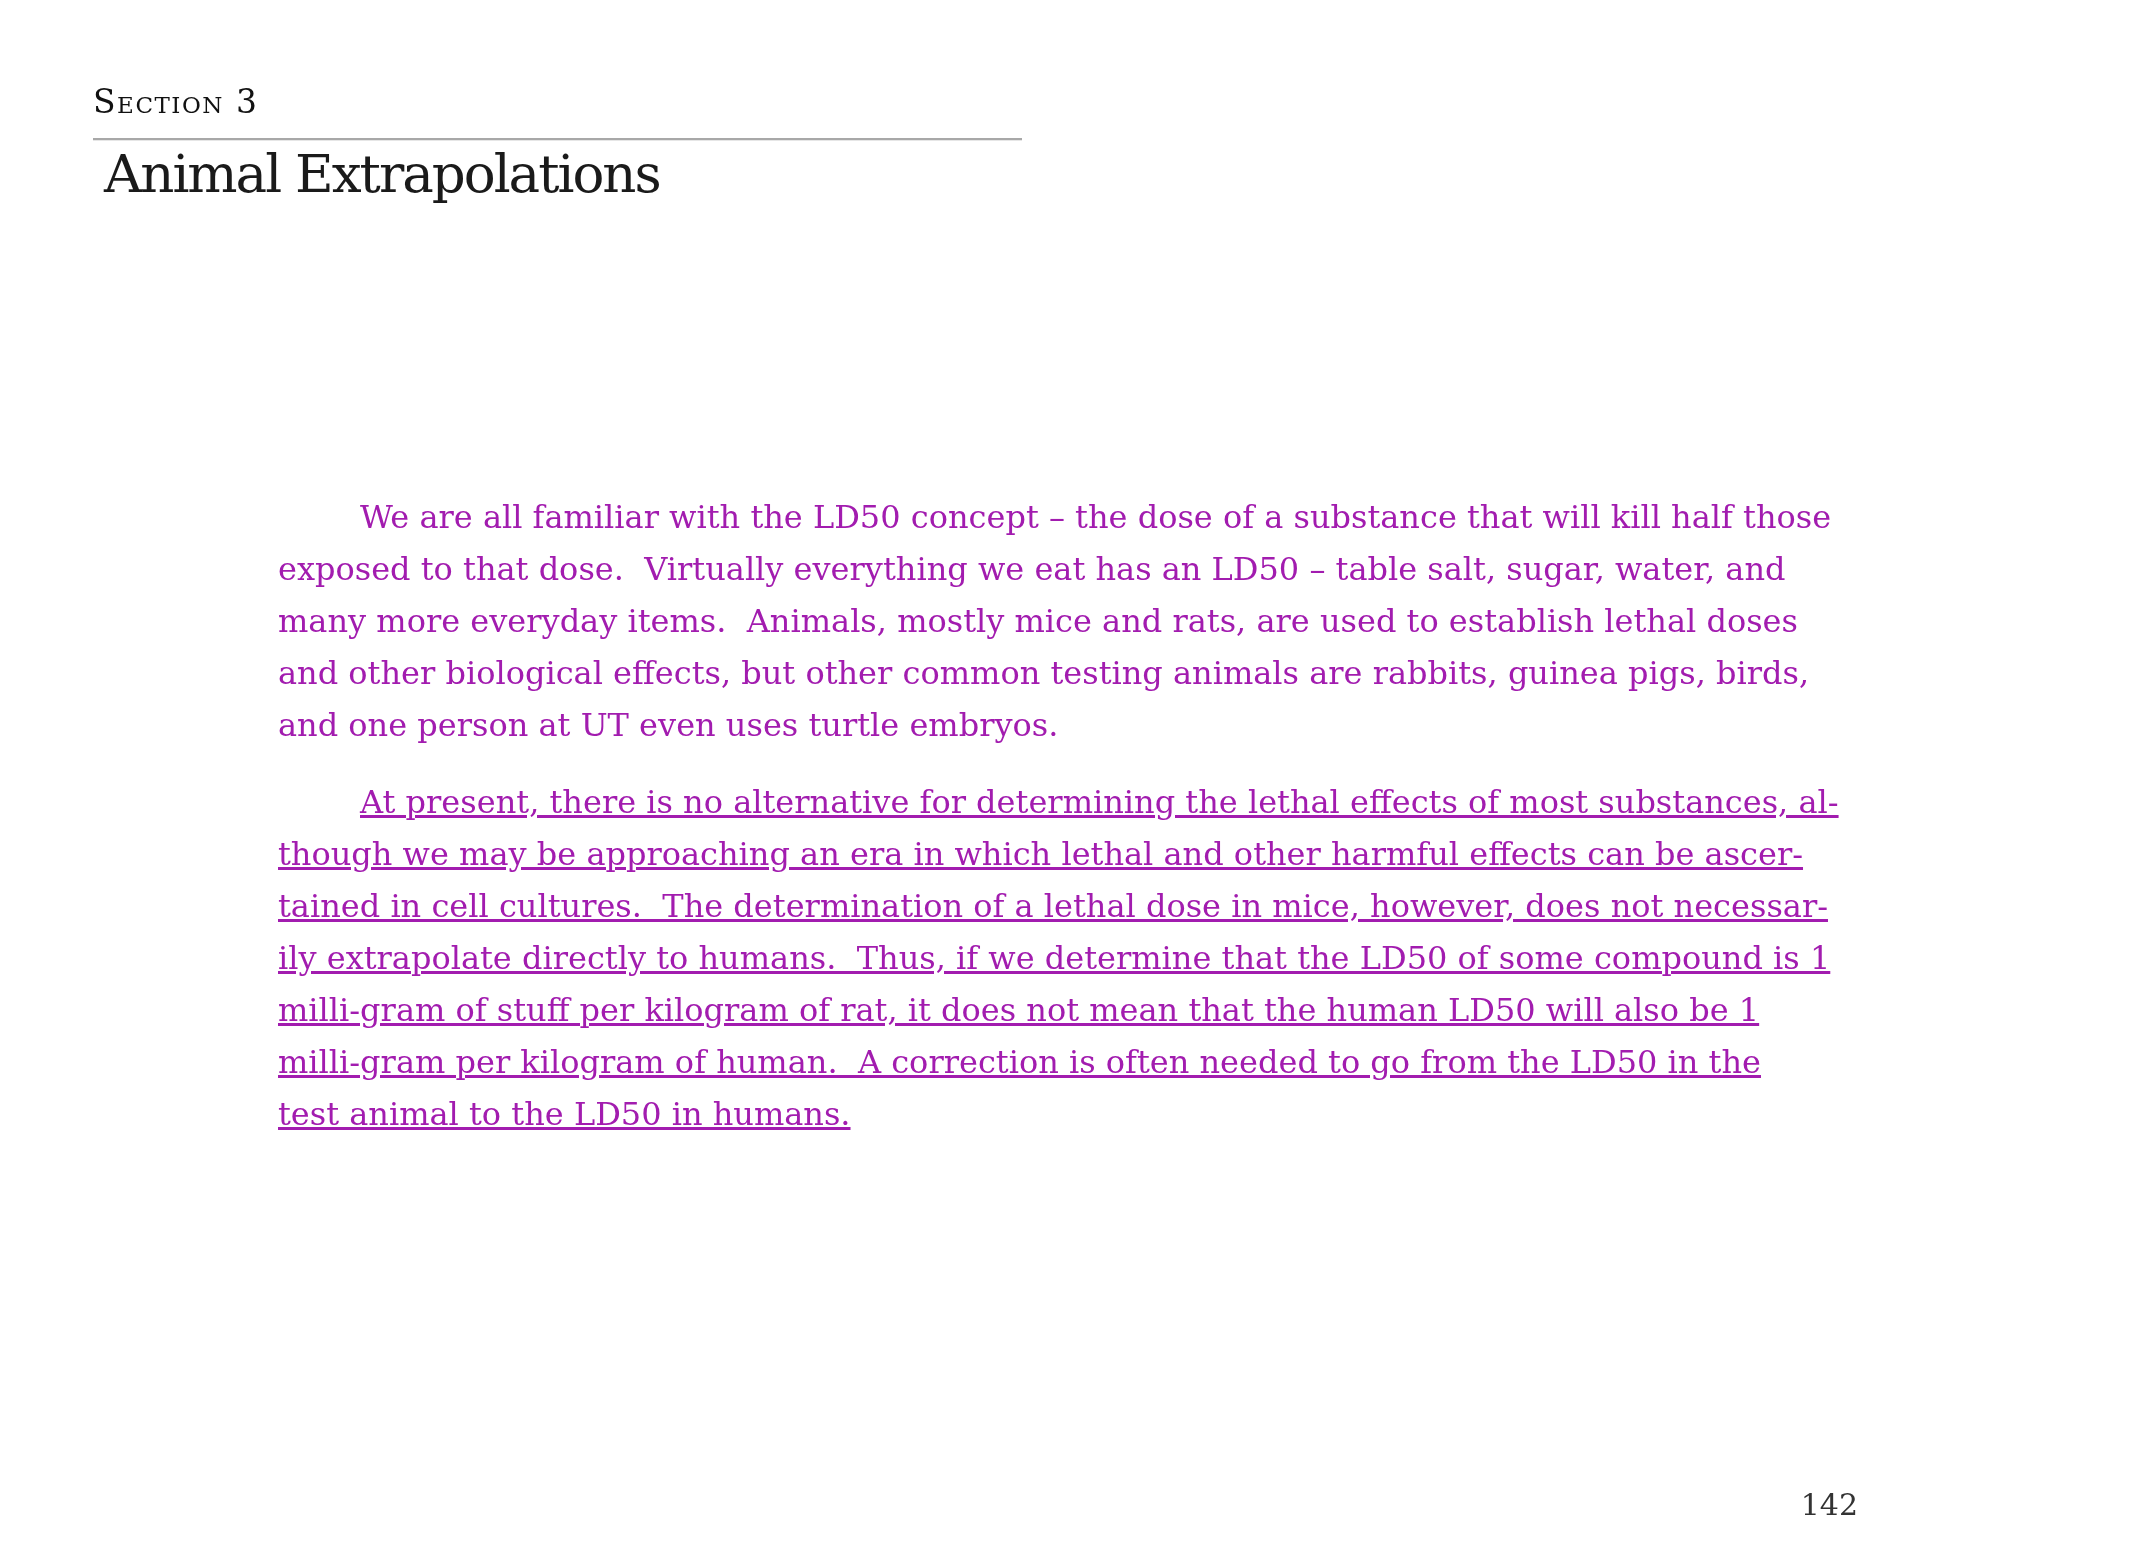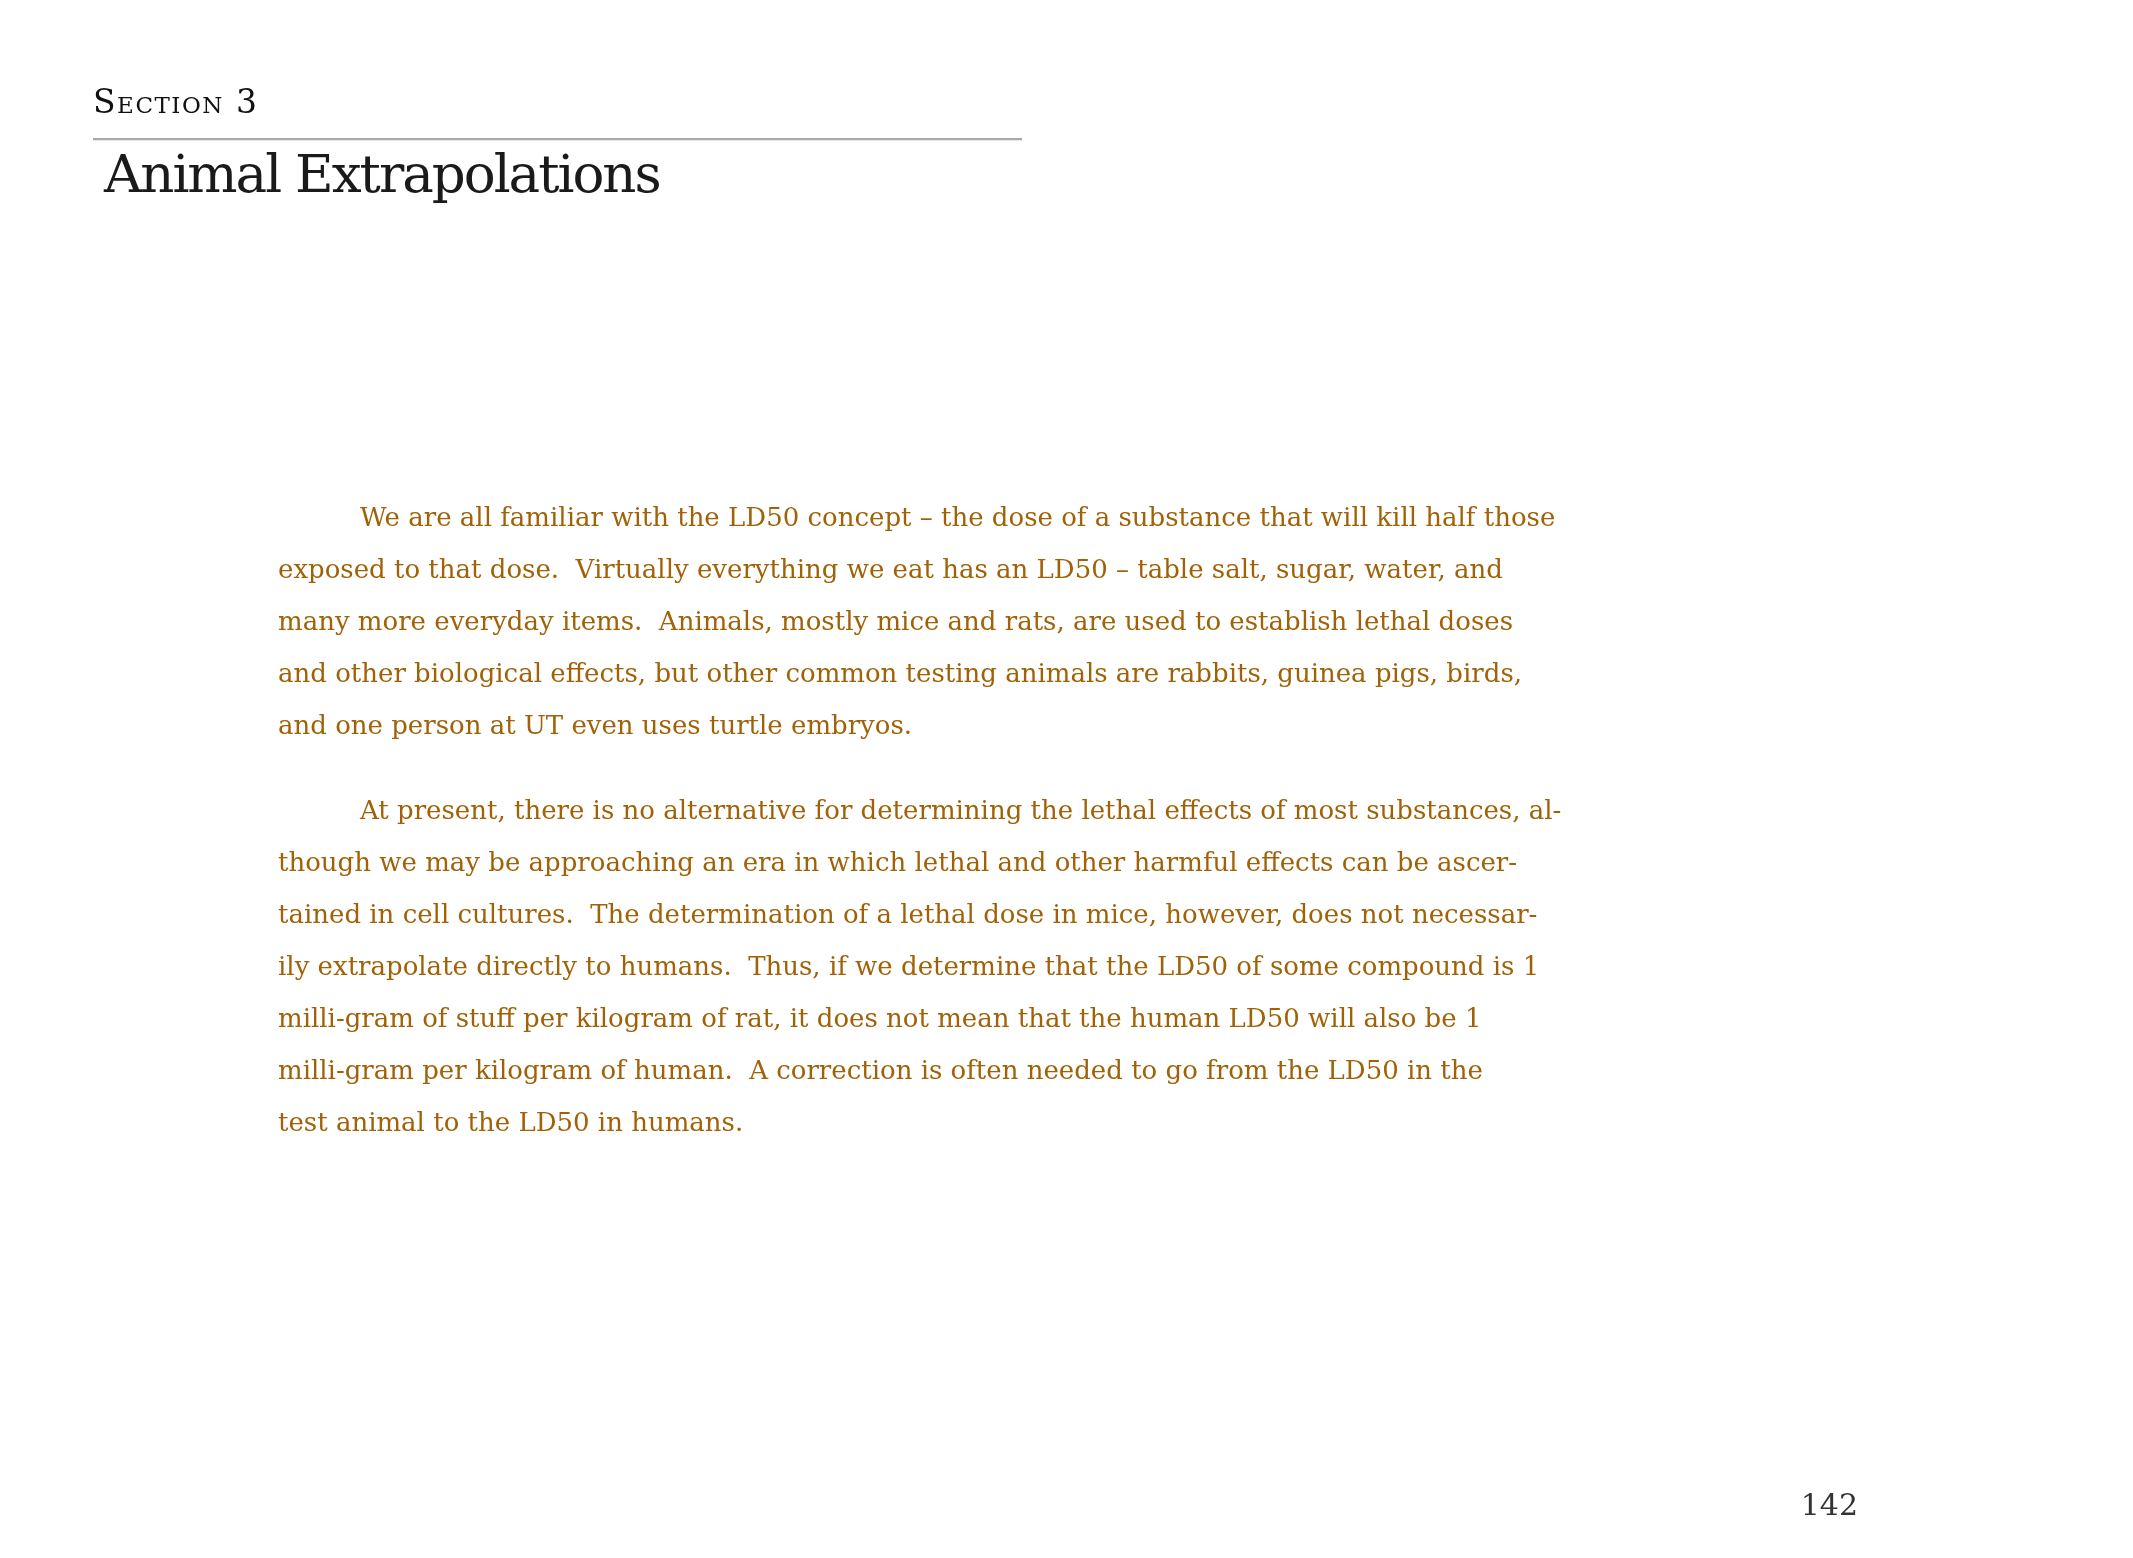--- a/index.html
+++ b/index.html
@@ -48,28 +48,29 @@
     white-space: nowrap;
   }
   .body-text {
     position: absolute;
     left: 278px;
     top: 491px;
     width: 1600px;
   }
   .para {
     margin: 0;
-    font-size: 26px;
+    font-size: 32px;
     line-height: 52px;
     text-indent: 82px;
     white-space: pre-wrap;
-    color: #a16207;
+    color: #a21caf;
   }
   .para + .para {
-    margin-top: 33px;
+    margin-top: 25px;
+    text-decoration: underline;
   }
   .page-number {
     position: absolute;
     right: 103px;
     top: 1488px;
     font-size: 30px;
     color: #333333;
     line-height: 1.1;
   }
 </style>

